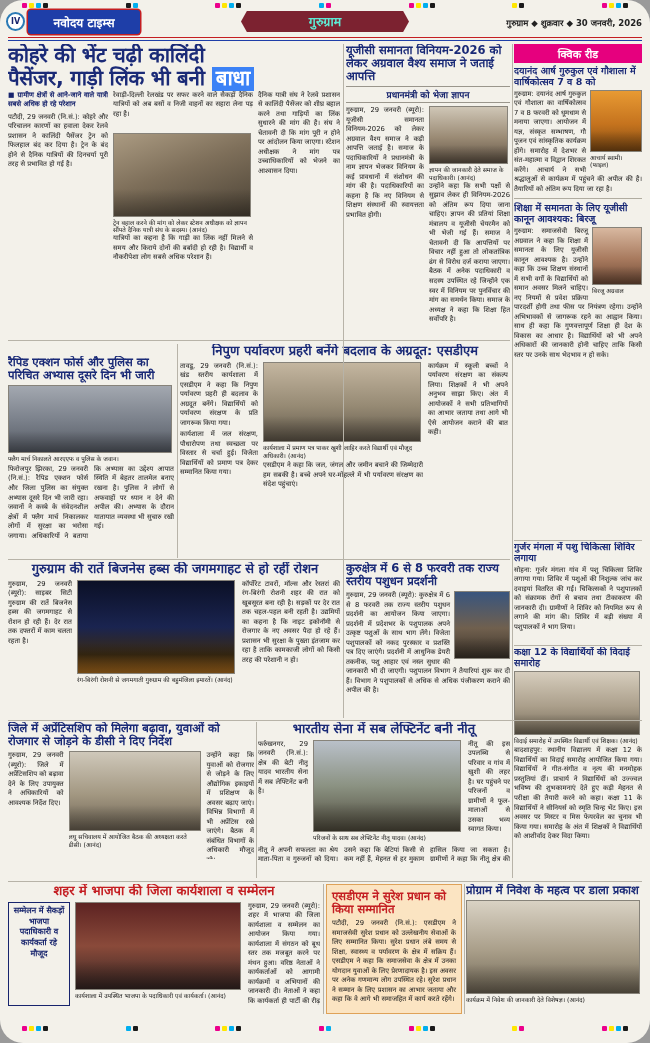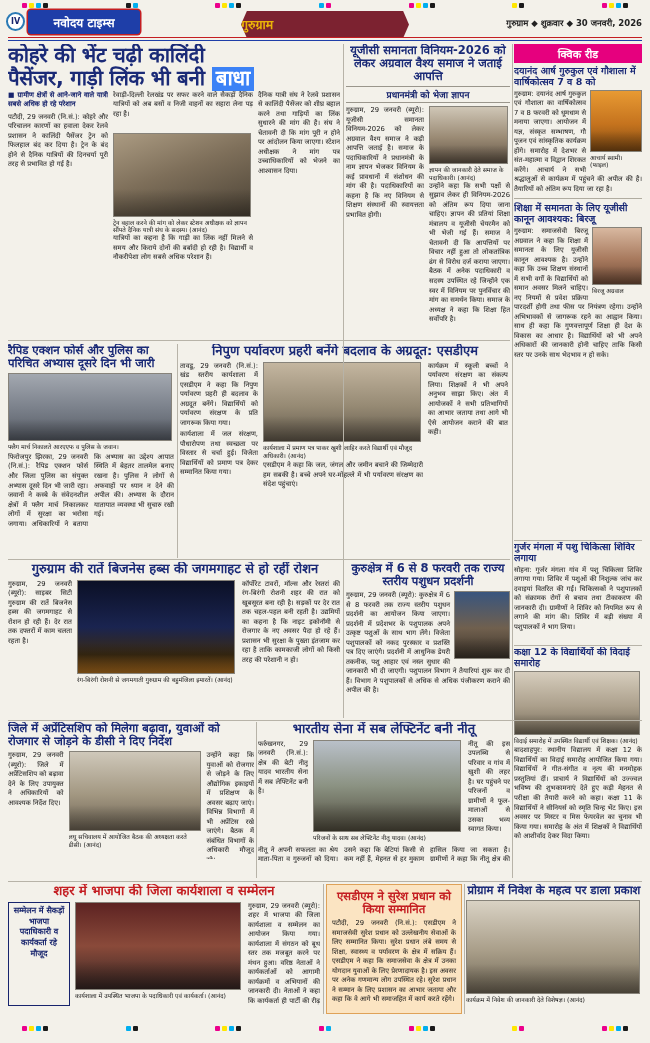--- a/index.html
+++ b/index.html
@@ -1,39 +1,39 @@
 <!DOCTYPE html>
 <html><head>
 <meta charset="utf-8">
 <style>
   *{margin:0;padding:0;box-sizing:border-box;}
   body{background:#9a9a9a;font-family:"DejaVu Sans","Liberation Sans",sans-serif;}
-  .page{position:relative;width:650px;height:1043px;margin:0 auto;background:#f3f1ea;overflow:hidden;color:#1c1c1c;}
+  .page{position:relative;width:650px;height:1043px;margin:0 auto;background:#f3f1ea;overflow:hidden;color:#1c1c1c;border-radius:23px;}
   .abs{position:absolute;}
   
   .regrow{position:absolute;left:0;right:0;display:flex;justify-content:space-between;padding:0 22px;}
   .reggrp{display:flex;gap:2px;}
   .reg{width:5px;height:5px;border-radius:1px;}
   .rc{background:#00aeef}.rm{background:#ec008c}.ry{background:#ffe600}.rk{background:#1a1a1a}
   
   .iv{left:6px;top:12px;width:19px;height:19px;border:2px solid #2a7ab5;border-radius:50%;display:flex;align-items:center;justify-content:center;font-size:8px;font-weight:bold;color:#17246d;background:#fff;}
   .logo{left:28px;top:10px;width:112px;height:24px;background:#1e3ea8;border-radius:3px;color:#fff;display:flex;align-items:center;justify-content:center;font-weight:bold;font-size:12px;box-shadow:0 0 0 1.5px #c41e22;}
-  .banner{left:241px;top:11px;width:168px;height:27px;background:#7c2230;color:#eab308;display:flex;align-items:center;justify-content:flex-start;font-weight:bold;font-size:12.5px;clip-path:polygon(0 50%,3.5% 0,96.5% 0,100% 50%,96.5% 100%,3.5% 100%);}
+  .banner{left:241px;top:11px;width:168px;height:21px;background:#7c2230;color:#5eead4;display:flex;align-items:center;justify-content:center;font-weight:bold;font-size:12.5px;clip-path:polygon(0 50%,3.5% 0,96.5% 0,100% 50%,96.5% 100%,3.5% 100%);}
   .dateline{right:8px;top:17px;font-size:8.5px;font-weight:bold;color:#222;}
   .mrule{left:8px;top:37px;width:634px;height:4px;border-top:1.5px solid #c41e22;border-bottom:1.5px solid #1e3ea8;}
   
   .rule{position:absolute;background:#b7b3a8;}
   
   .art{position:absolute;overflow:hidden;}
   h1,h2{color:#1a2a77;font-weight:bold;line-height:1.14;}
   .hl-xl{font-size:20.5px;letter-spacing:-.3px;}
   .hl-lg{font-size:13px;text-align:center;}
   .hl-md{font-size:11.5px;}
   .hl-sm{font-size:9.5px;}
-  .center{text-align:center;}
+  .center{text-align:left;}
   .red{color:#c41e22;}
   .green{background:#3b82f6;color:#fff;padding:0 4px;display:inline-block;}
   .subbar{background:#e6e3da;color:#17246d;font-weight:bold;font-size:9.5px;text-align:center;padding:2px 3px;margin:4px 0 3px;}
   .subline{border-top:1px solid #9a968c;border-bottom:1px solid #9a968c;color:#17246d;font-weight:bold;font-size:9px;text-align:center;padding:1px 0;margin:3px 0;}
   .body{font-size:6.8px;line-height:1.4;text-align:justify;color:#161616;}
   .bold{font-weight:bold;}
   .cap{font-size:6.2px;line-height:1.25;padding-top:2px;color:#111;}
   .row{display:flex;gap:5px;}
   .col{overflow:hidden;}
   .cols2{column-count:2;column-gap:6px;}
@@ -171,21 +171,21 @@
       <div style="margin-top:2px;overflow:hidden">
         <span class="fl-r" style="width:50px">
           <span class="photo ph-birju" style="display:block;width:50px;height:58px"></span>
           <span class="cap" style="display:block">बिरजू अग्रवाल</span>
         </span>
         <p class="body">गुरुग्राम: समाजसेवी बिरजू अग्रवाल ने कहा कि शिक्षा में समानता के लिए यूजीसी कानून आवश्यक है। उन्होंने कहा कि उच्च शिक्षण संस्थानों में सभी वर्गों के विद्यार्थियों को समान अवसर मिलने चाहिए। नए नियमों से प्रवेश प्रक्रिया पारदर्शी होगी तथा फीस पर नियंत्रण रहेगा। उन्होंने अभिभावकों से जागरूक रहने का आह्वान किया। साथ ही कहा कि गुणवत्तापूर्ण शिक्षा ही देश के विकास का आधार है। विद्यार्थियों को भी अपने अधिकारों की जानकारी होनी चाहिए ताकि किसी स्तर पर उनके साथ भेदभाव न हो सके।</p>
       </div>
     </div>
   </section>
 
-  <section class="art" style="left:8px;top:344px;width:166px;height:214px">
+  <section class="art" style="left:8px;top:356px;width:166px;height:214px">
     <h2 class="hl-md">रैपिड एक्शन फोर्स और पुलिस का परिचित अभ्यास दूसरे दिन भी जारी</h2>
     <div class="photo ph-parade" style="width:164px;height:68px;margin-top:3px"></div>
     <p class="cap">फ्लैग मार्च निकालते आरएएफ व पुलिस के जवान।</p>
     <p class="body cols2" style="margin-top:2px;height:90px">फिरोजपुर झिरका, 29 जनवरी (नि.सं.): रैपिड एक्शन फोर्स और जिला पुलिस का संयुक्त अभ्यास दूसरे दिन भी जारी रहा। जवानों ने कस्बे के संवेदनशील क्षेत्रों में फ्लैग मार्च निकालकर लोगों में सुरक्षा का भरोसा जगाया। अधिकारियों ने बताया कि अभ्यास का उद्देश्य आपात स्थिति में बेहतर तालमेल बनाए रखना है। पुलिस ने लोगों से अफवाहों पर ध्यान न देने की अपील की। अभ्यास के दौरान यातायात व्यवस्था भी सुचारु रखी गई।</p>
   </section>
 
   <section class="art" style="left:180px;top:344px;width:330px;height:214px">
     <h2 class="hl-lg">निपुण पर्यावरण प्रहरी बनेंगे बदलाव के अग्रदूत: एसडीएम</h2>
     <div class="row" style="height:190px;margin-top:3px">
       <div class="col" style="width:78px">

